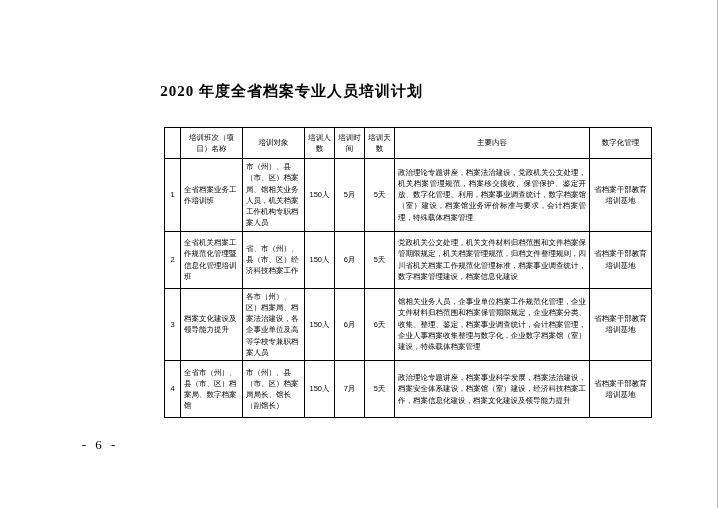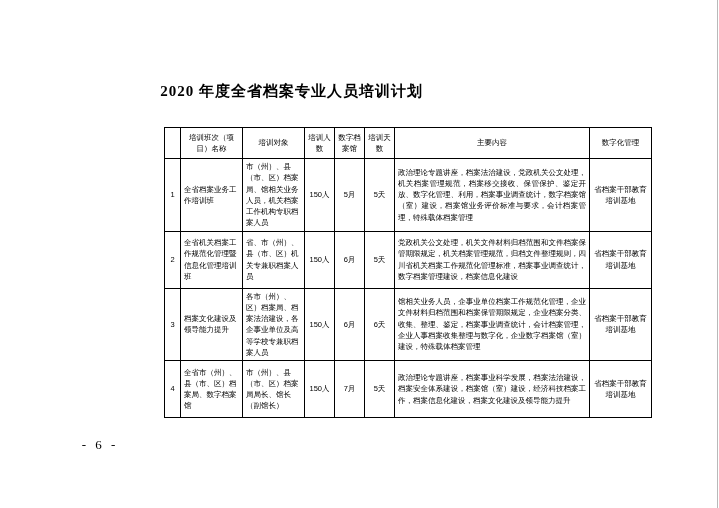--- a/index.html
+++ b/index.html
@@ -109,41 +109,41 @@
       <col class="col-days">
       <col class="col-main">
       <col class="col-unit">
     </colgroup>
     <thead>
       <tr class="hdr-row">
         <th></th>
         <th>培训班次（项目）名称</th>
         <th>培训对象</th>
         <th>培训人数</th>
-        <th>数字档案馆</th>
+        <th>培训时间</th>
         <th>培训天数</th>
         <th>主要内容</th>
         <th>数字化管理</th>
       </tr>
     </thead>
     <tbody>
       <tr class="body-row">
         <td class="cell-center">1</td>
         <td>全省档案业务工作培训班</td>
         <td>市（州）、县（市、区）档案局、馆相关业务人员，机关档案工作机构专职档案人员</td>
         <td class="cell-center">150人</td>
         <td class="cell-center">5月</td>
         <td class="cell-center">5天</td>
         <td class="cell-justify">政治理论专题讲座，档案法治建设，党政机关公文处理，机关档案管理规范，档案移交接收、保管保护、鉴定开放、数字化管理、利用，档案事业调查统计，数字档案馆（室）建设，档案馆业务评价标准与要求，会计档案管理，特殊载体档案管理</td>
         <td class="cell-center">省档案干部教育培训基地</td>
       </tr>
       <tr class="body-row">
         <td class="cell-center">2</td>
         <td>全省机关档案工作规范化管理暨信息化管理培训班</td>
-        <td>省、市（州）、县（市、区）机关专兼职档案人员</td>
+        <td>省、市（州）、县（市、区）经济科技档案工作</td>
         <td class="cell-center">150人</td>
         <td class="cell-center">6月</td>
         <td class="cell-center">5天</td>
         <td class="cell-justify">党政机关公文处理，机关文件材料归档范围和文件档案保管期限规定，机关档案管理规范，归档文件整理规则，四川省机关档案工作规范化管理标准，档案事业调查统计，数字档案管理建设，档案信息化建设</td>
         <td class="cell-center">省档案干部教育培训基地</td>
       </tr>
       <tr class="body-row">
         <td class="cell-center">3</td>
         <td>档案文化建设及领导能力提升</td>
         <td>各市（州）、区）档案局、档案法治建设，各企事业单位及高等学校专兼职档案人员</td>

